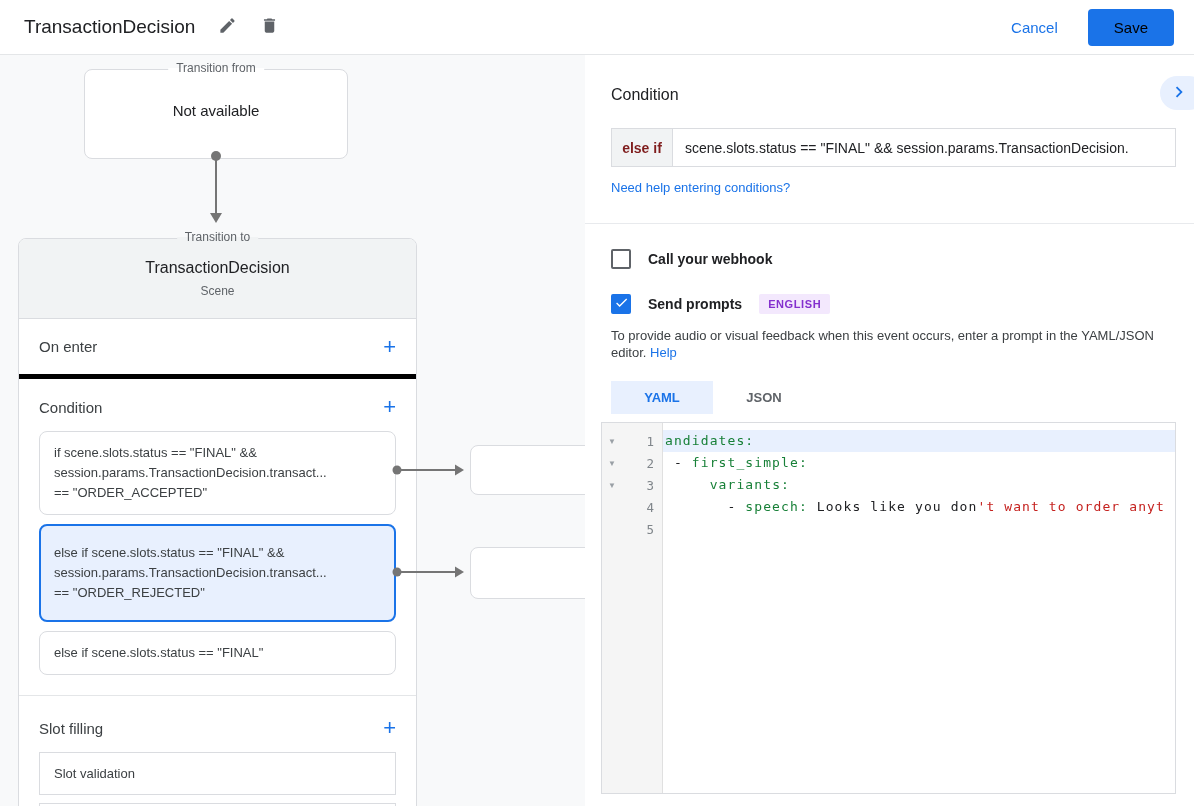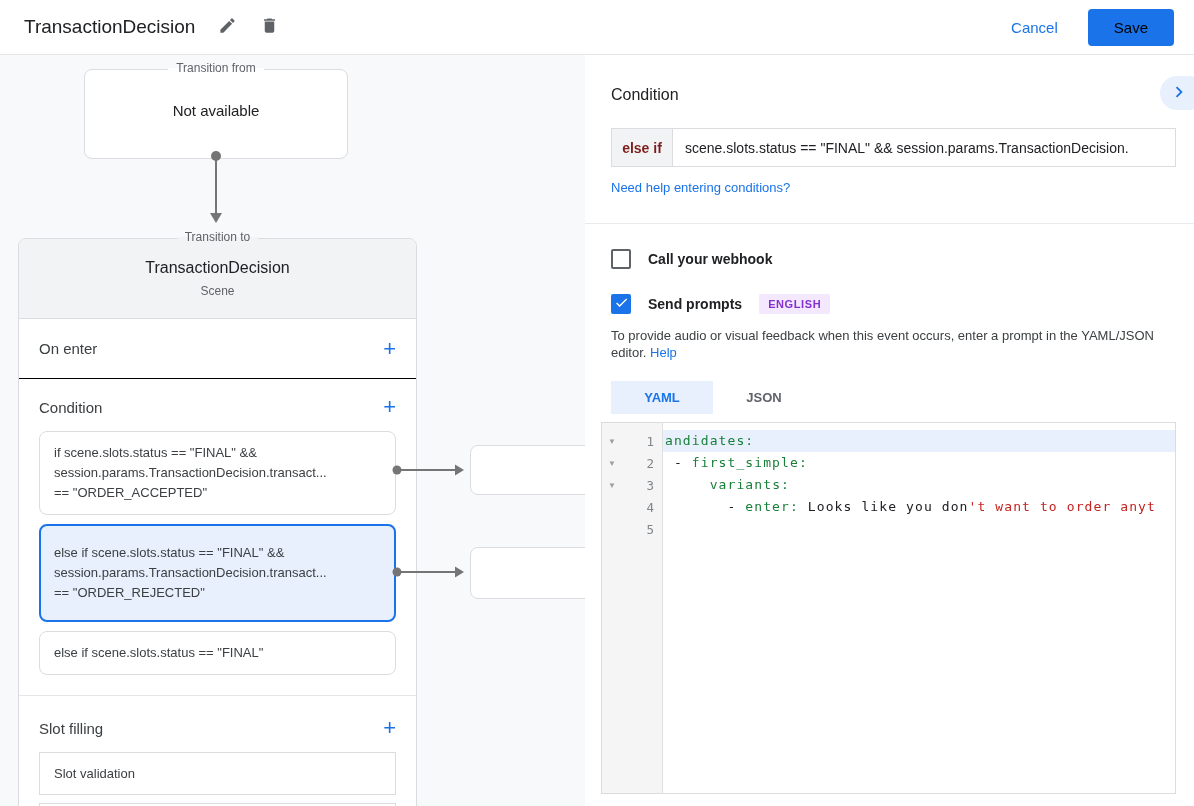--- a/index.html
+++ b/index.html
@@ -34,21 +34,21 @@
 
   .scene-card { left:18px; top:183px; width:399px; height:680px; }
   .scene-head { background:#f1f3f4; border-bottom:1px solid #dadce0; border-radius:7px 7px 0 0;
                 height:80px; text-align:center; padding-top:20px; }
   .scene-title { font-size:16px; color:#202124; }
   .scene-sub { font-size:12px; color:#5f6368; margin-top:7px; }
   .sec-row { display:flex; align-items:center; justify-content:space-between; padding:0 16px 0 20px; }
   .sec-label { font-size:15px; color:#3c4043; }
   .plus-btn { background:none; border:none; color:#1a73e8; font-size:22px; font-weight:400;
               cursor:pointer; line-height:20px; padding:0 4px; font-family:inherit; }
-  .sec-onenter { height:60px; border-bottom:1px solid #000000; }
+  .sec-onenter { height:60px; border-bottom:5px solid #000000; }
   .sec-block { border-bottom:1px solid #e4e6e8; padding:18px 0 20px 0; }
   .sec-block .sec-row { margin-bottom:14px; }
   .cond-list { display:flex; flex-direction:column; gap:9px; padding:0 20px; }
   .cond-box { background:#fff; border:1px solid #dadce0; border-radius:8px; padding:11px 14px; cursor:pointer; }
   .cond-box.selected { background:#e8f0fe; border:2px solid #1a73e8; padding:17px 13px; }
   .cond-line { font-size:13px; line-height:20px; color:#3c4043; white-space:nowrap; overflow:hidden; }
   .sec-last { padding:22px 0 0 0; }
   .slot-list { display:flex; flex-direction:column; gap:8px; padding:0 20px; margin-top:12px; }
   .slot-box { background:#fff; border:1px solid #dadce0; border-radius:0; padding:13px 14px;
               font-size:13px; color:#3c4043; cursor:pointer; }
@@ -270,19 +270,19 @@
           </div>
           <div class="gutter-row">
             <span class="fold"></span>
             <span class="lnum">5</span>
           </div>
         </div>
       <div class="code">
           <div class="code-line hl"><span class="seg-key">andidates:</span></div>
           <div class="code-line"><span class="seg-plain"> - </span><span class="seg-key">first_simple:</span></div>
           <div class="code-line"><span class="seg-plain">     </span><span class="seg-key">variants:</span></div>
-          <div class="code-line"><span class="seg-plain">       - </span><span class="seg-key">enter:</span><span class="seg-plain"> Looks like you don</span><span class="seg-string">'t want to order anyt</span></div>
+          <div class="code-line"><span class="seg-plain">       - </span><span class="seg-key">speech:</span><span class="seg-plain"> Looks like you don</span><span class="seg-string">'t want to order anyt</span></div>
           <div class="code-line"></div>
         </div>
     </div>
   </div>
 
 </div>
 
 </body></html>

